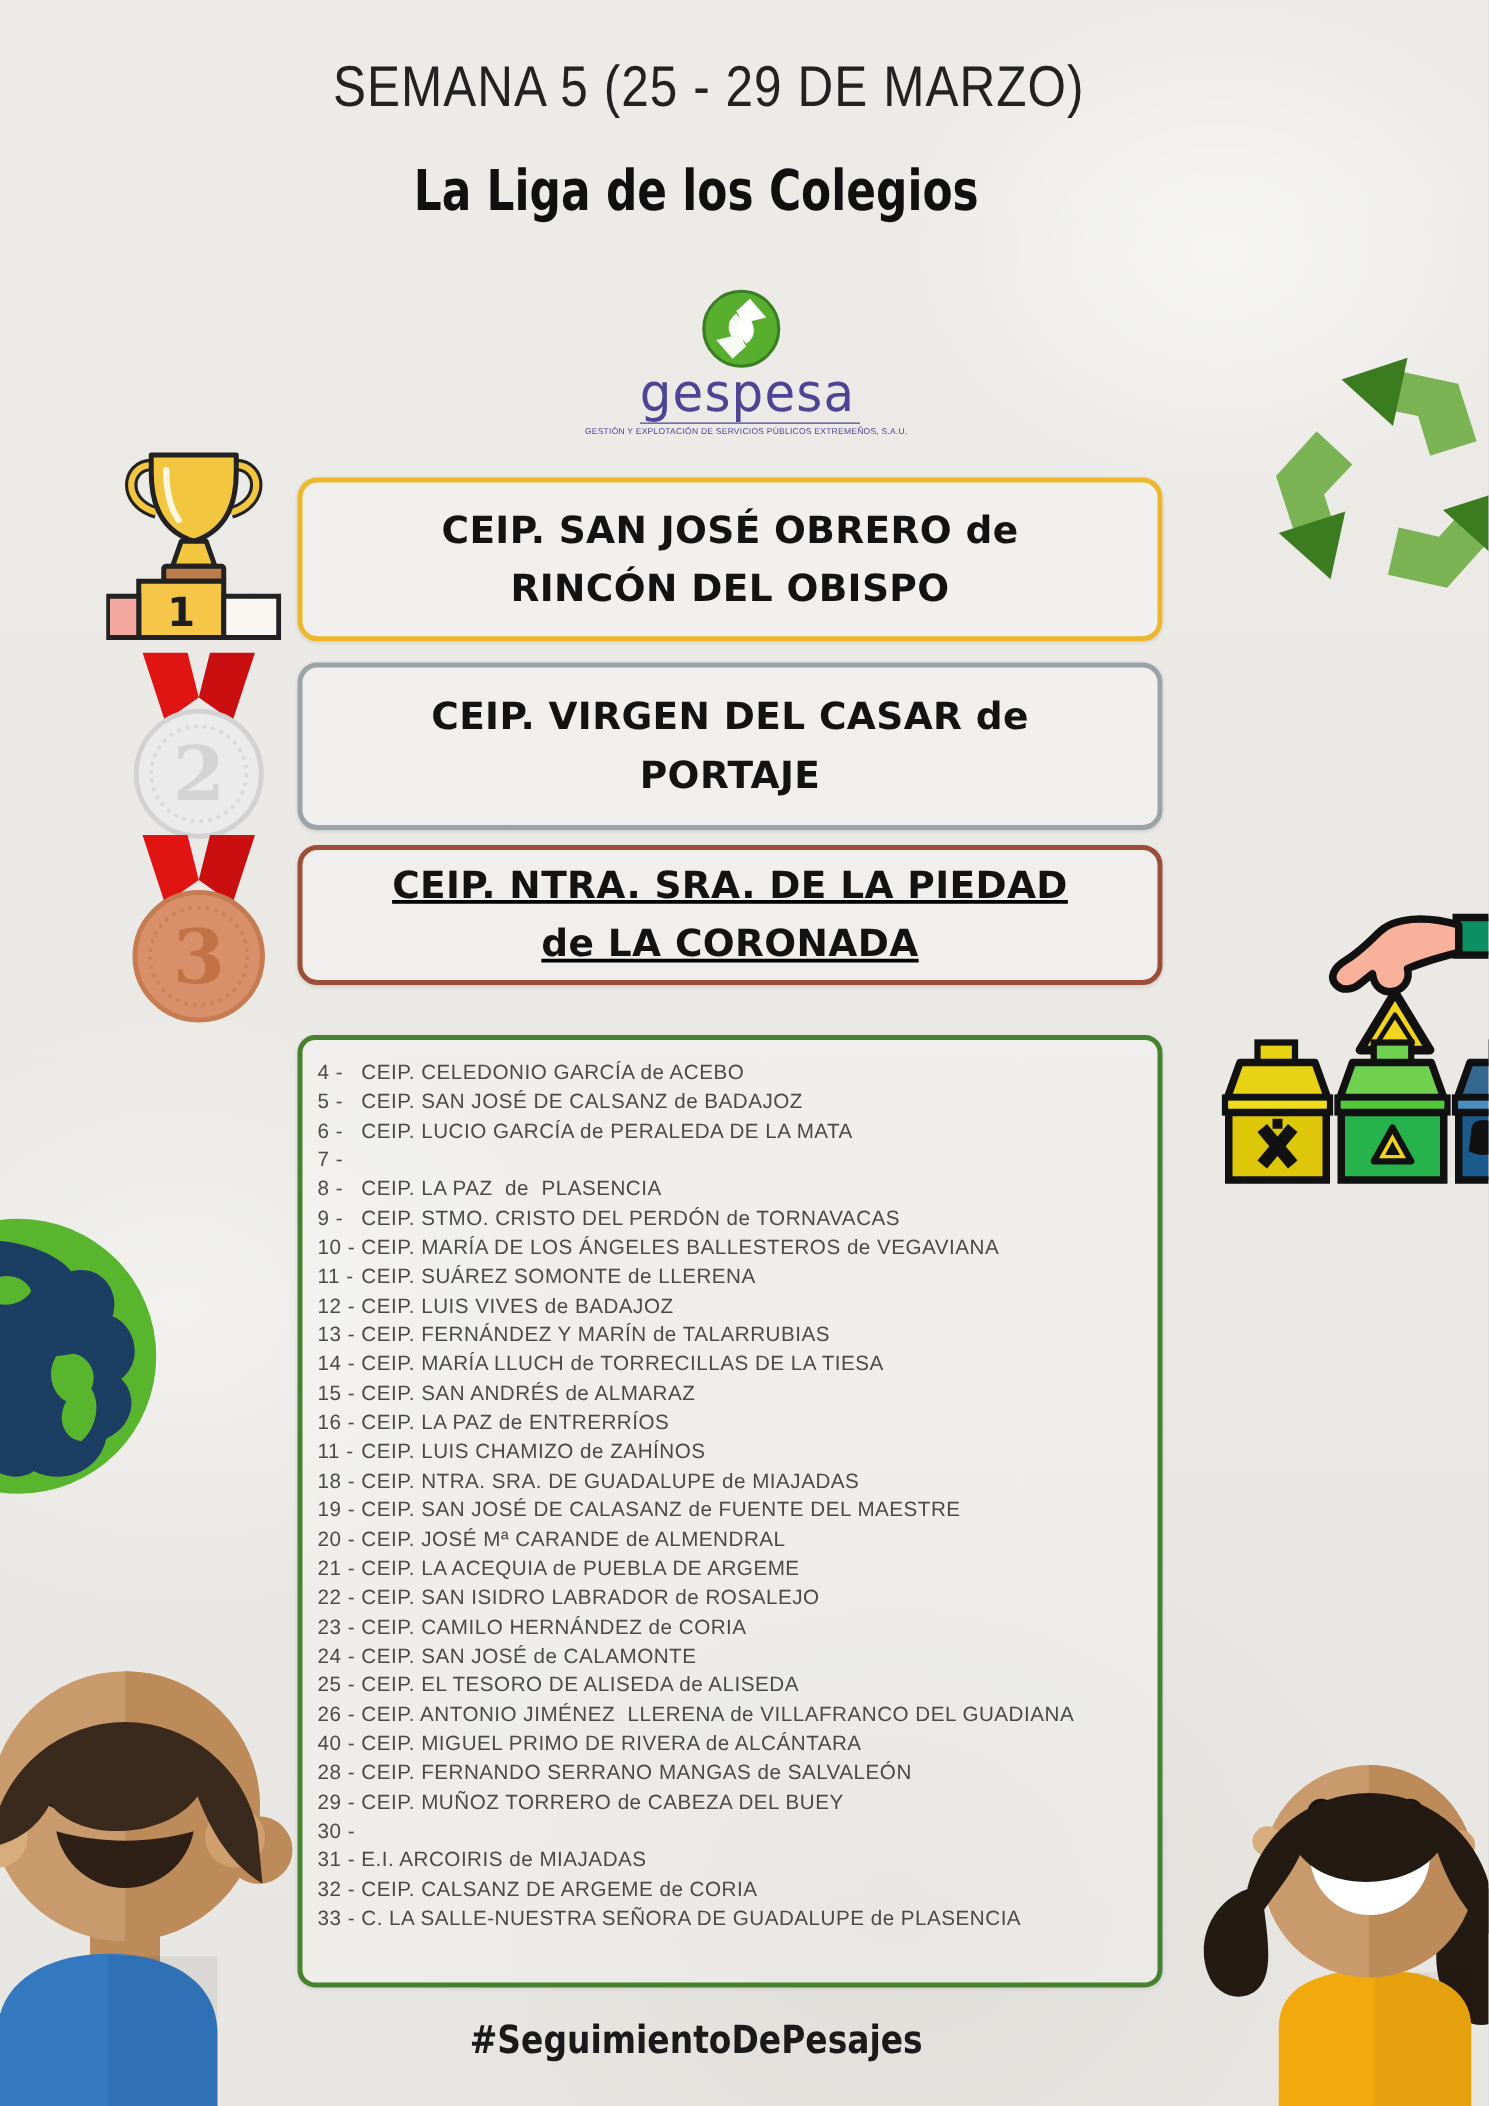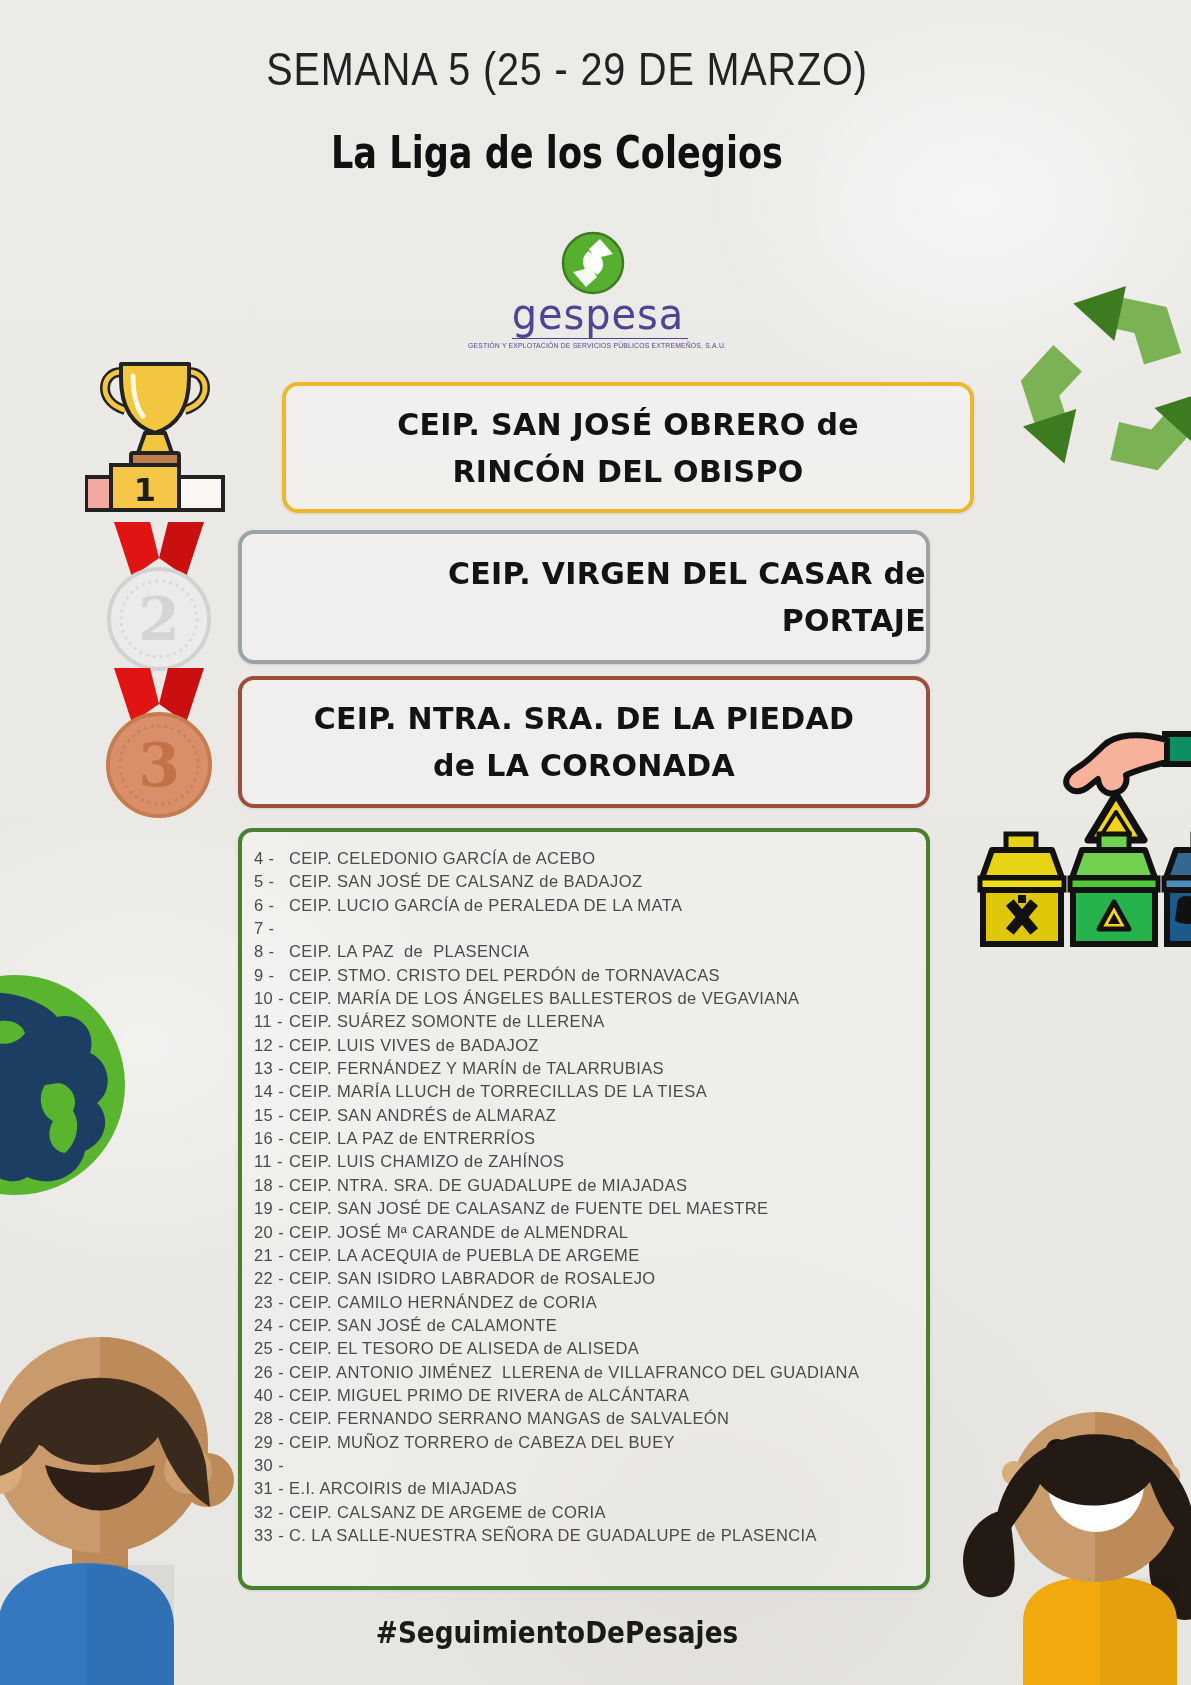--- a/index.html
+++ b/index.html
@@ -35,23 +35,23 @@
     left:447px;top:342px;width:300px;text-align:center;
     font-size:6.8px;color:#4e4494;letter-spacing:.2px;
   }
   
   .box{
     left:238px;width:692px;border:4px solid;border-radius:16px;
     background:rgba(255,255,255,.30);box-sizing:border-box;
     display:flex;flex-direction:column;justify-content:center;text-align:center;
     box-shadow:0 1px 3px rgba(0,0,0,.10);
   }
-  .box-1{top:382px;height:131px;border-color:#ecb72c;margin-left:44px;}
-  .box-2{top:530px;height:134px;border-color:#9aa3a6;align-items:flex-end;}
-  .box-3{top:676px;height:132px;border-color:#9b4f38;}
+  .box-1{top:382px;height:131px;border-color:#ecb72c;}
+  .box-2{top:530px;height:134px;border-color:#9aa3a6;}
+  .box-3{top:676px;height:112px;border-color:#9b4f38;text-decoration:underline;}
   .box .line{
     font-family:"DejaVu Sans",sans-serif;font-weight:bold;
     font-size:30px;line-height:47px;color:#131313;letter-spacing:.3px;
   }
   
   .rank-box{
     left:238px;top:828px;width:692px;height:762px;
     border:4px solid #47812f;border-radius:14px;box-sizing:border-box;
     background:rgba(255,255,255,.28);padding:15px 4px 0 8px;
     box-shadow:0 1px 3px rgba(0,0,0,.10);

